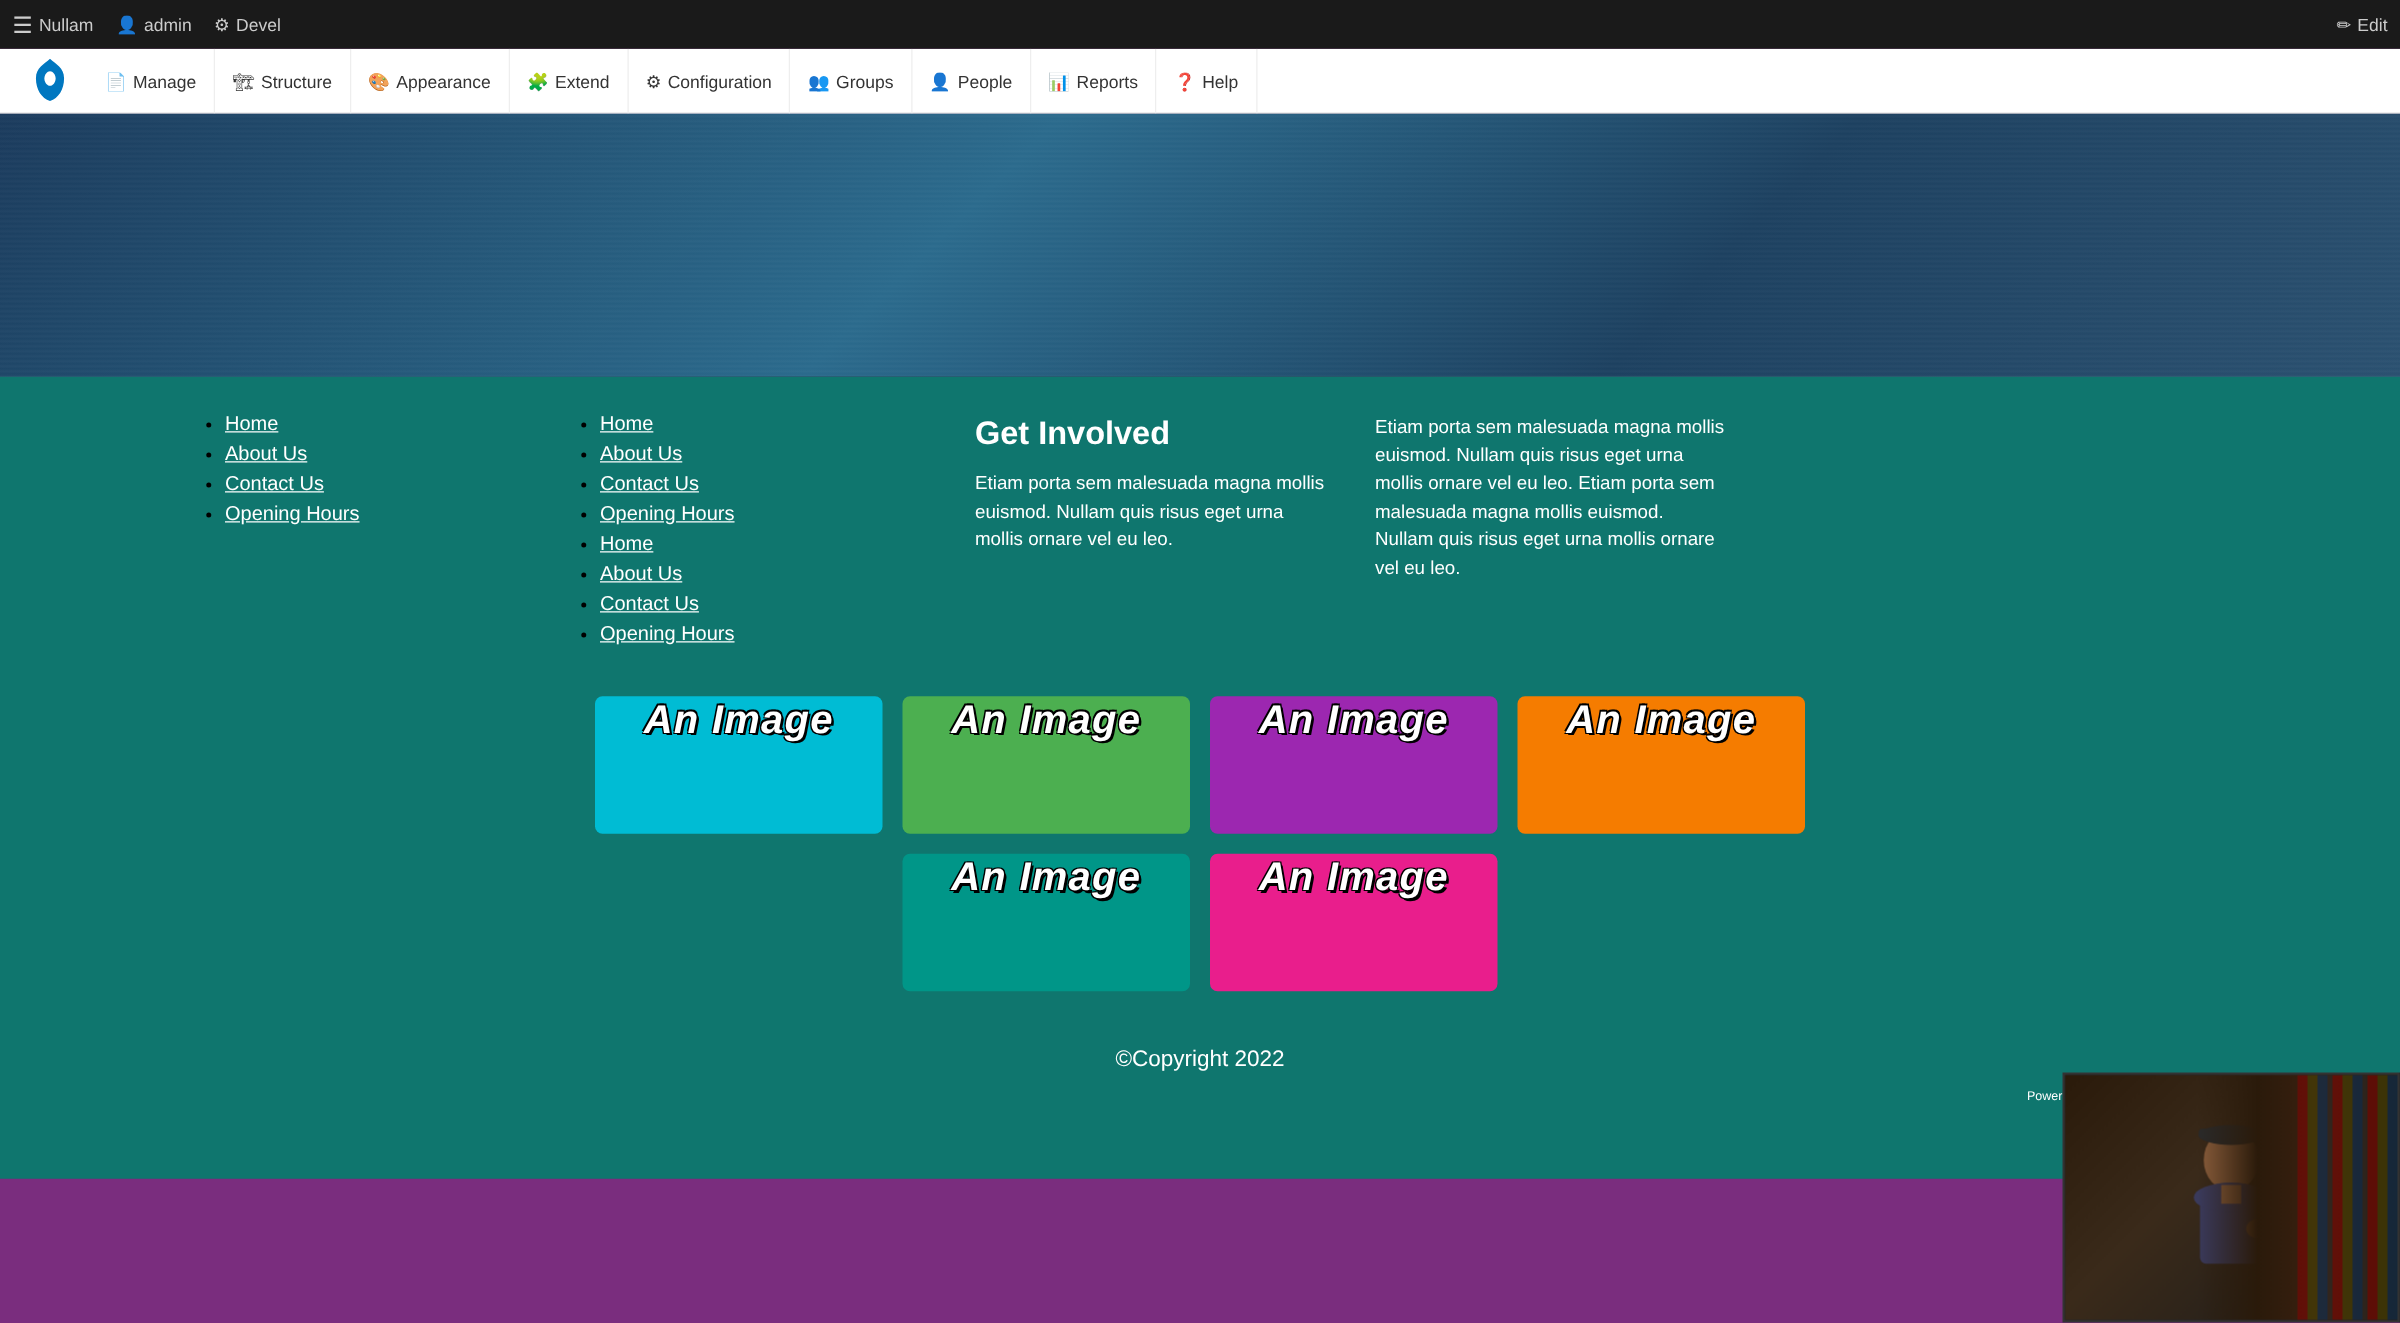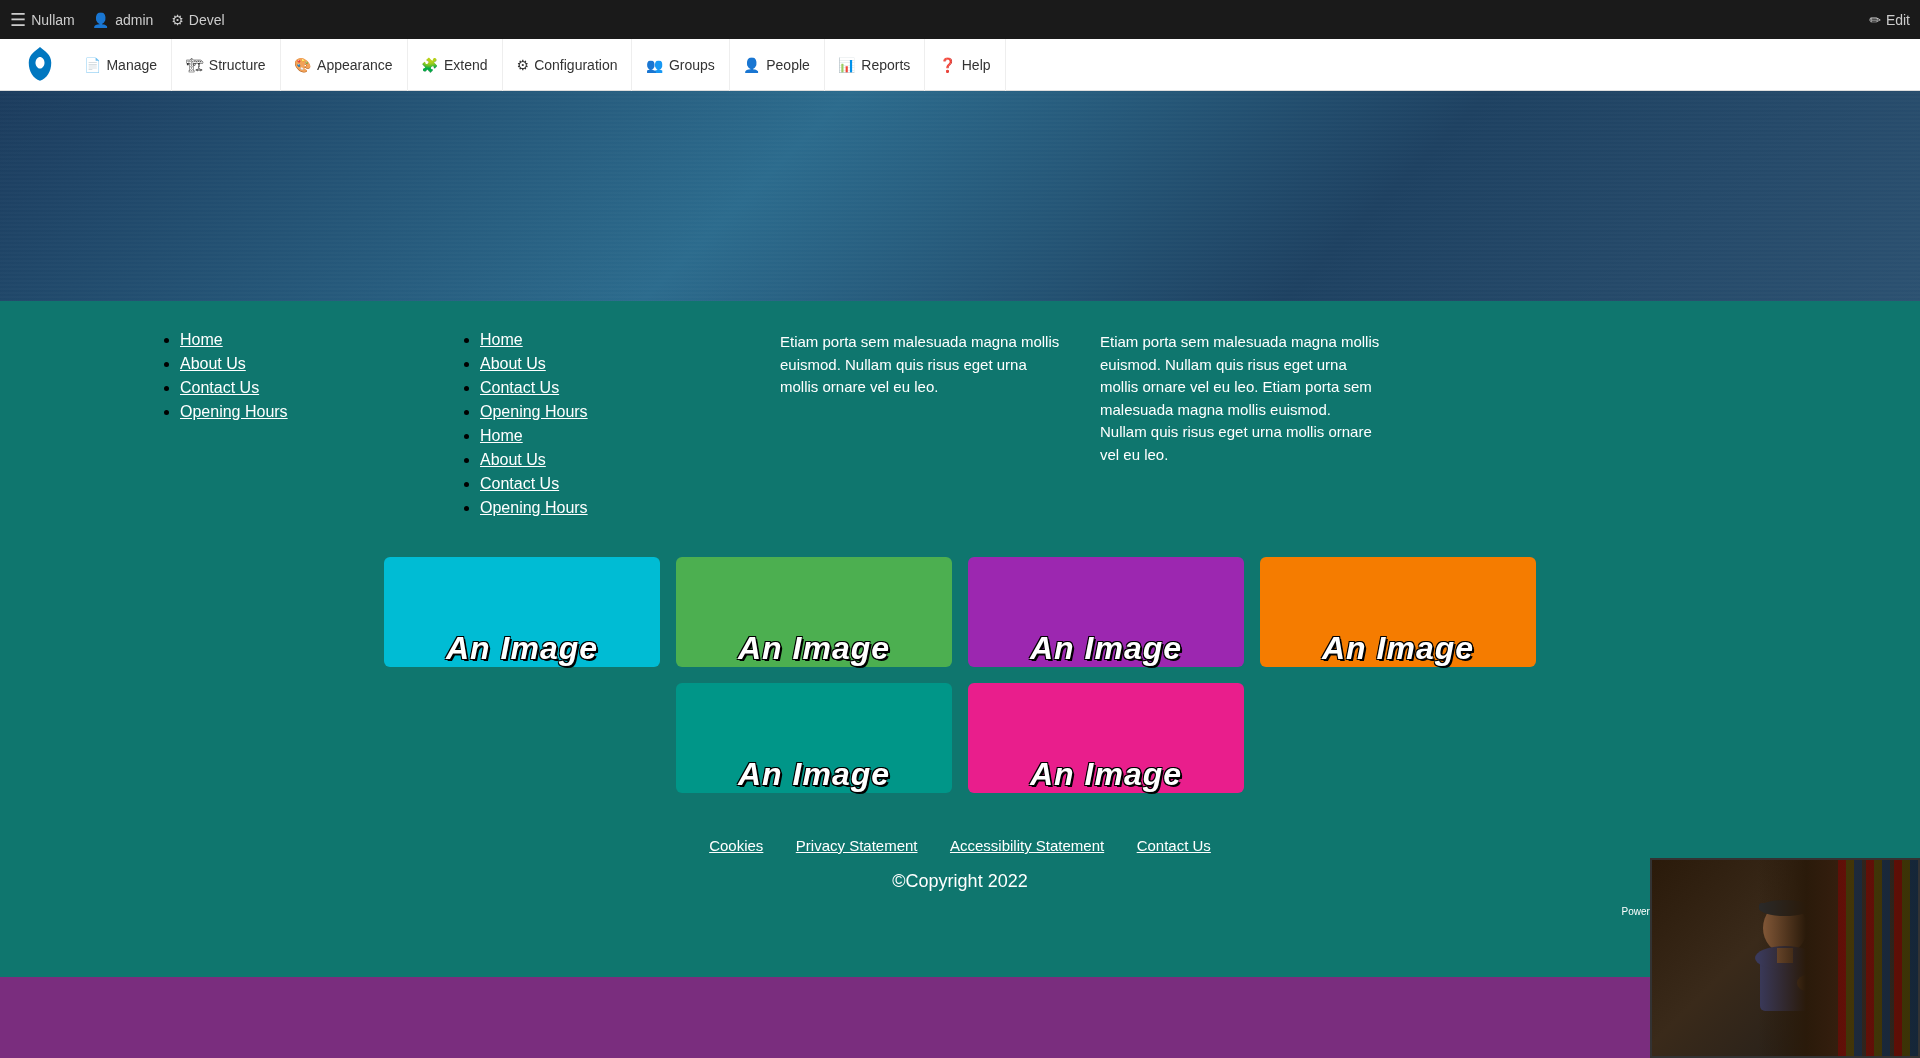--- a/index.html
+++ b/index.html
@@ -140,24 +140,24 @@
 
     
     .image-grid {
       display: flex;
       flex-wrap: wrap;
       gap: 0;
       justify-content: center;
       margin-bottom: 40px;
     }
     .img-box {
-      width: 276px;
+      width: 230px;
       height: 110px;
       display: flex;
-      align-items: flex-end;
+      align-items: flex-start;
       justify-content: center;
       margin: 4px;
       border-radius: 6px;
       cursor: pointer;
     }
     .img-box span {
       font-size: 32px;
       font-weight: 900;
       color: #fff;
       text-shadow: 2px 2px 0 #000, -1px -1px 0 #000, 1px -1px 0 #000, -1px 1px 0 #000;
@@ -330,20 +330,21 @@
         <li><a href="#">Contact Us</a></li>
         <li><a href="#">Opening Hours</a></li>
         <li><a href="#">Home</a></li>
         <li><a href="#">About Us</a></li>
         <li><a href="#">Contact Us</a></li>
         <li><a href="#">Opening Hours</a></li>
       </ul>
     </div>
 
     <div class="info-col">
+      <h2>Get Involved</h2>
       <p>Etiam porta sem malesuada magna mollis euismod. Nullam quis risus eget urna mollis ornare vel eu leo.</p>
     </div>
 
     <div class="info-col">
       <p>Etiam porta sem malesuada magna mollis euismod. Nullam quis risus eget urna mollis ornare vel eu leo. Etiam porta sem malesuada magna mollis euismod. Nullam quis risus eget urna mollis ornare vel eu leo.</p>
     </div>
 
   </div>
 
   <div class="image-grid">
@@ -364,26 +365,20 @@
     <div style="display:flex; justify-content:center; gap:8px; width:100%;">
       <div class="img-box teal">
         <span>An Image</span>
       </div>
       <div class="img-box pink">
         <span>An Image</span>
       </div>
     </div>
   </div>
 
-  <div class="footer-links">
-    <a href="#">Cookies</a>
-    <a href="#">Privacy Statement</a>
-    <a href="#">Accessibility Statement</a>
-    <a href="#">Contact Us</a>
-  </div>
 
   <div class="copyright">©Copyright 2022</div>
 
   <div class="powered-by">
     <span>Powered by</span>
     &nbsp;&nbsp;
     <a href="#">LocalGov Drupal</a>
   </div>
 
 </div>

